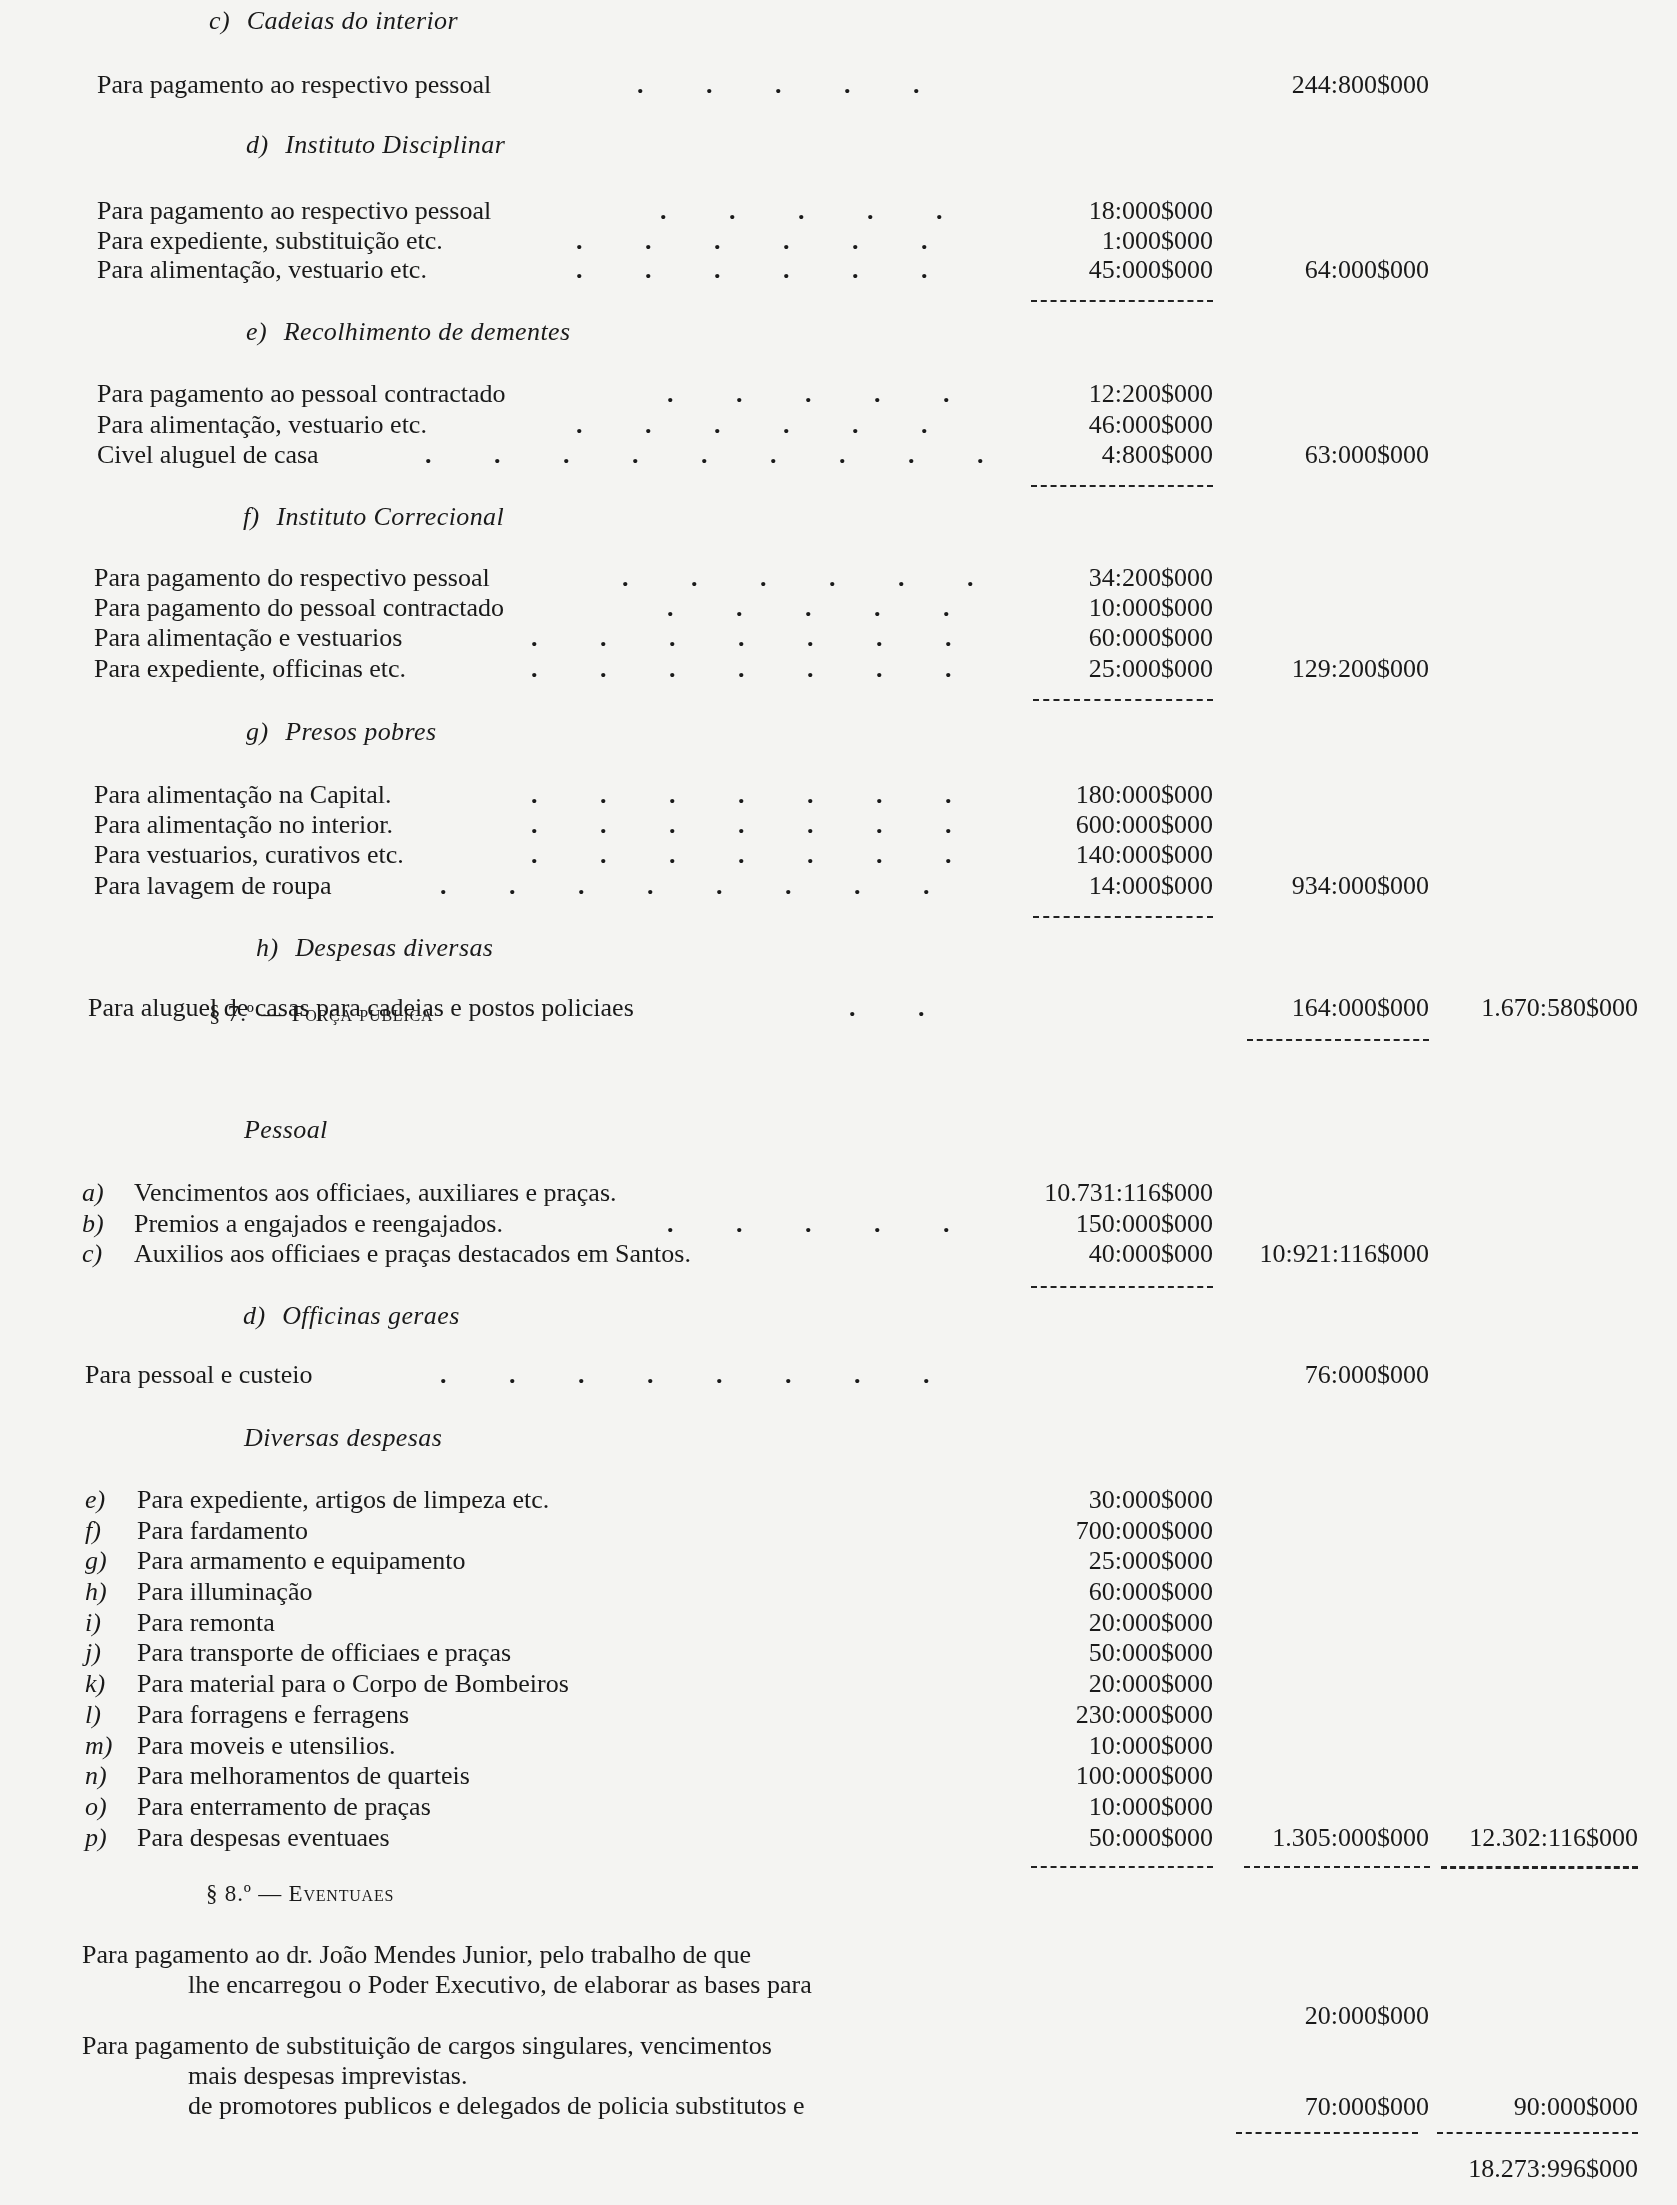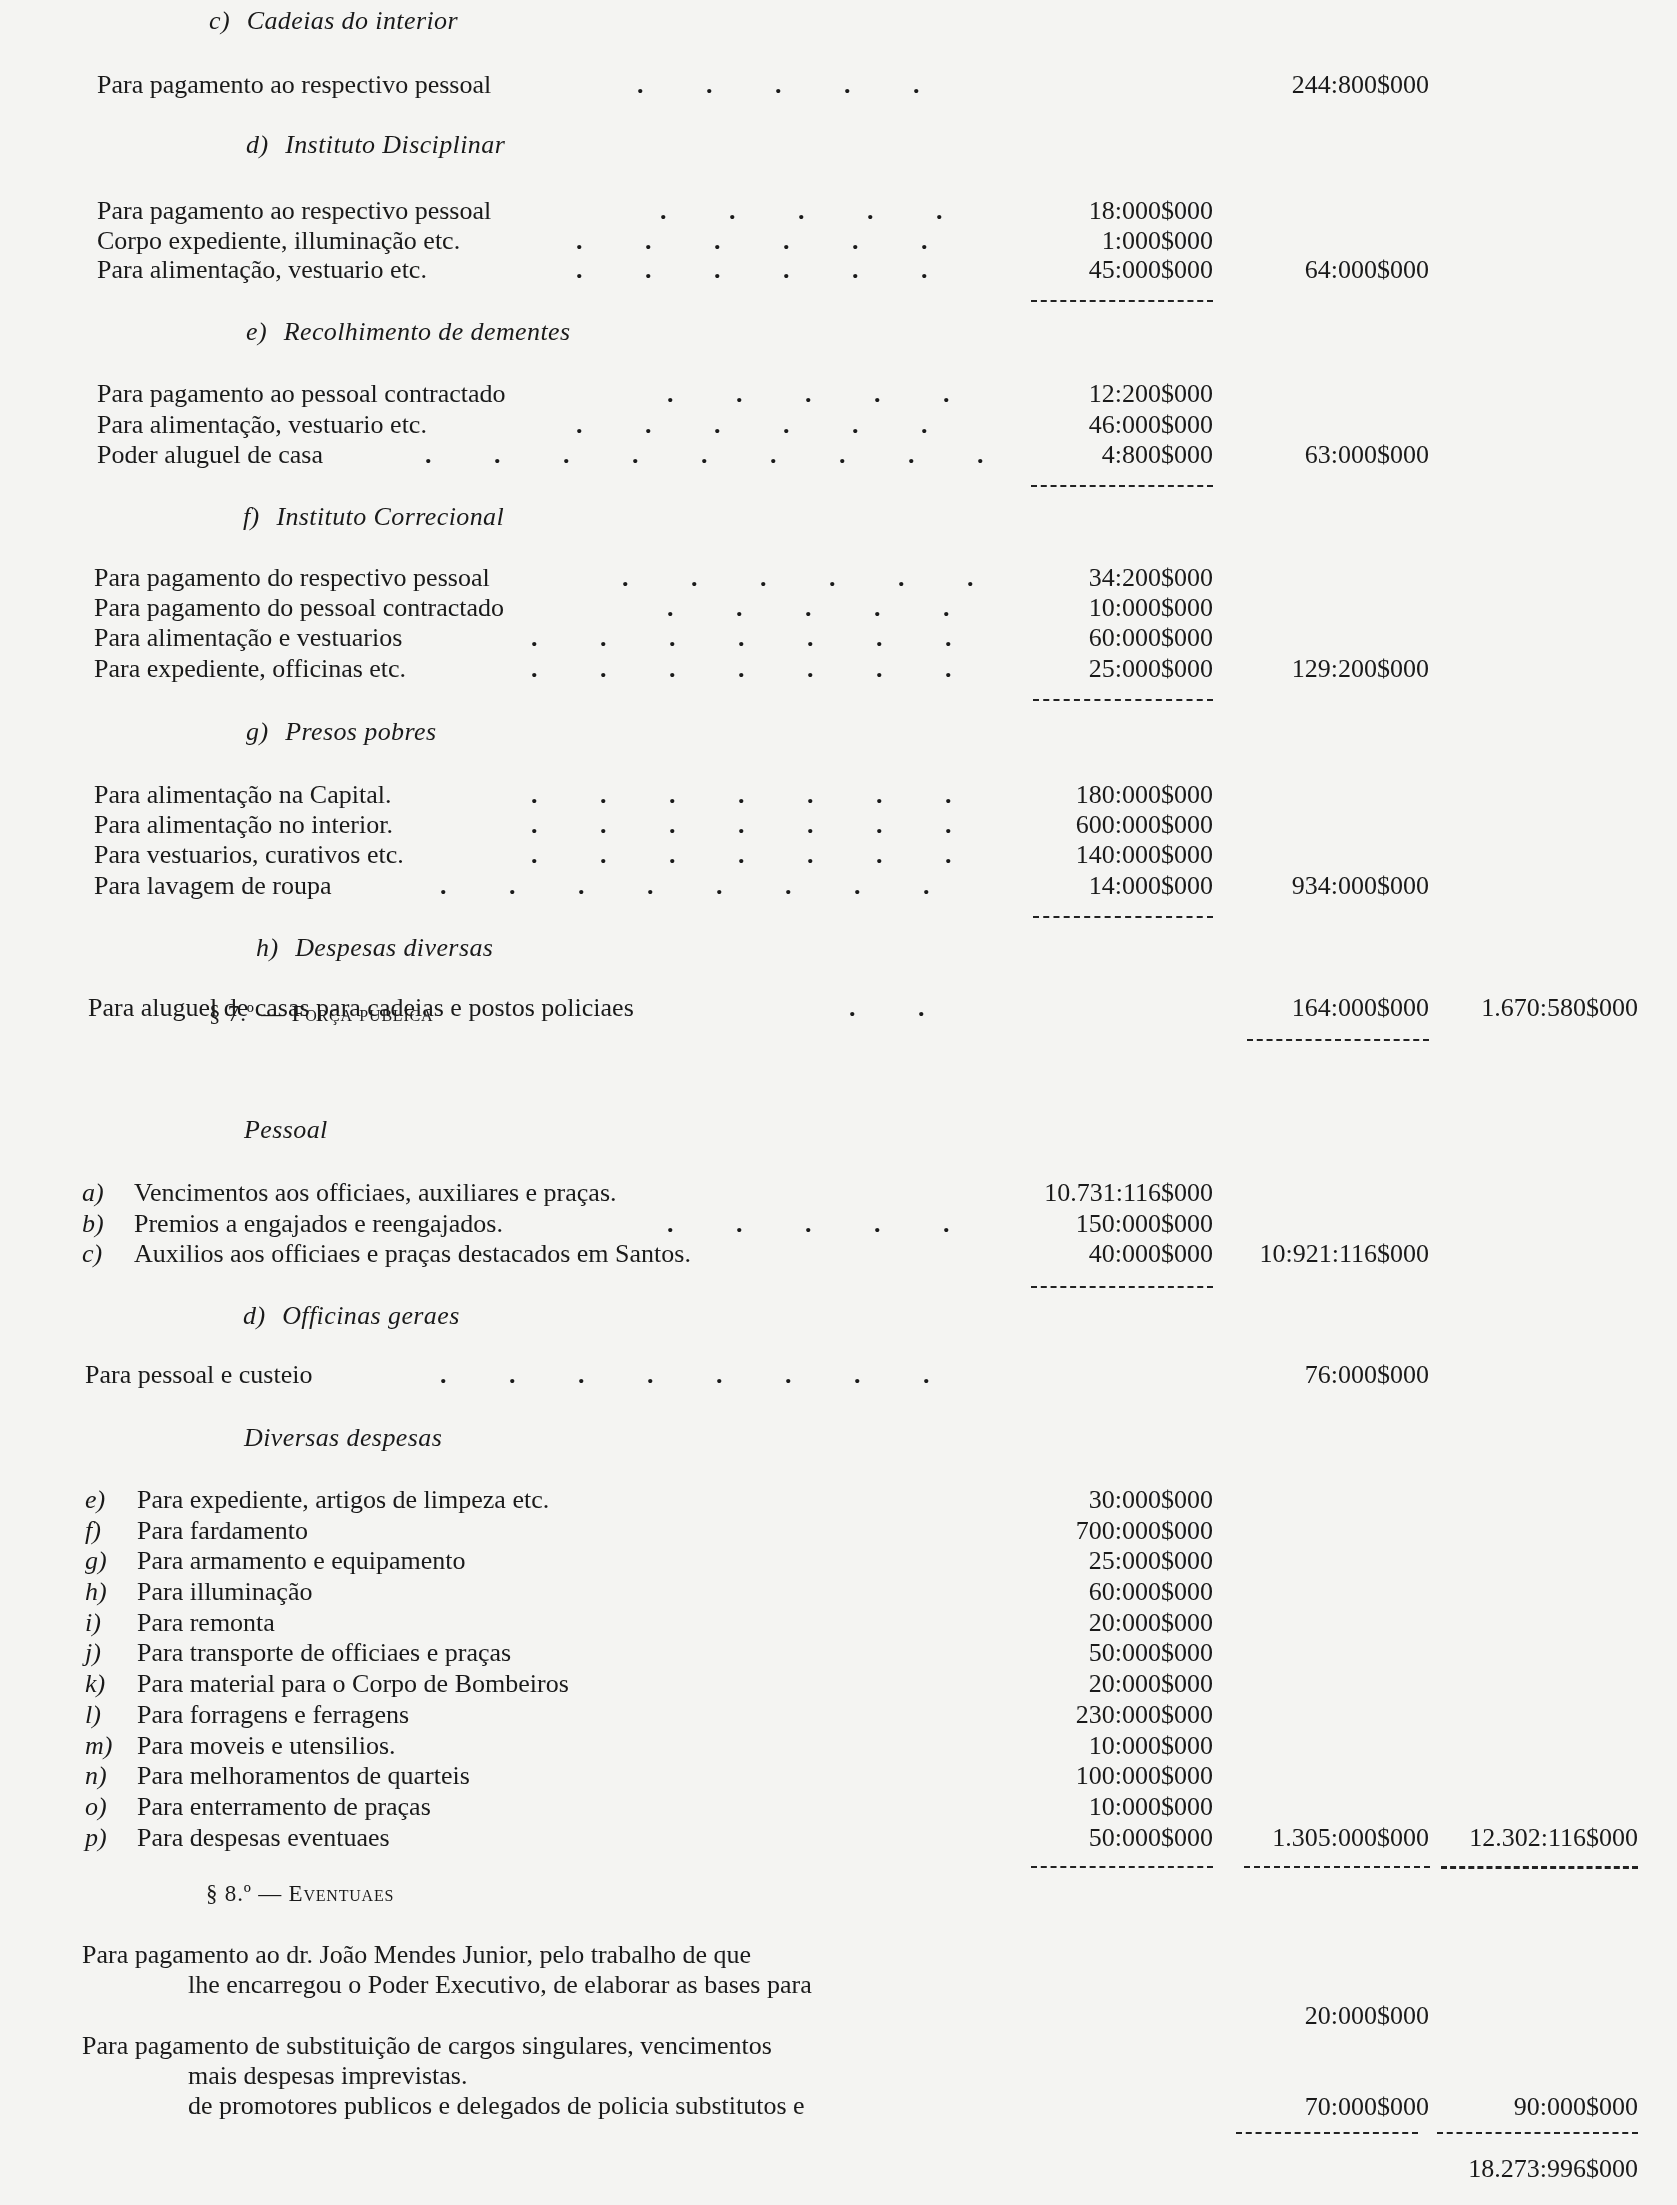--- a/index.html
+++ b/index.html
@@ -47,21 +47,21 @@
 
   <div class="heading" style="left:246px;top:130px;">
     <span class="lt">d)</span><span>Instituto Disciplinar</span>
   </div>
   <div class="row" style="top:196px;">
     <span class="label" style="left:97px;">Para pagamento ao respectivo pessoal</span>
     <span class="dots" style="left:660px;">. . . . .</span>
     <span class="num c1">18:000$000</span>
   </div>
   <div class="row" style="top:226px;">
-    <span class="label" style="left:97px;">Corpo expediente, illuminação etc.</span>
+    <span class="label" style="left:97px;">Para expediente, substituição etc.</span>
     <span class="dots" style="left:576px;">. . . . . .</span>
     <span class="num c1">1:000$000</span>
   </div>
   <div class="row" style="top:255px;">
     <span class="label" style="left:97px;">Para alimentação, vestuario etc.</span>
     <span class="dots" style="left:576px;">. . . . . .</span>
     <span class="num c1">45:000$000</span>
     <span class="num c2">64:000$000</span>
   </div>
   <div class="rule" style="left:1031px;width:182px;top:300px;"></div>
@@ -73,21 +73,21 @@
     <span class="label" style="left:97px;">Para pagamento ao pessoal contractado</span>
     <span class="dots" style="left:667px;">. . . . .</span>
     <span class="num c1">12:200$000</span>
   </div>
   <div class="row" style="top:410px;">
     <span class="label" style="left:97px;">Para alimentação, vestuario etc.</span>
     <span class="dots" style="left:576px;">. . . . . .</span>
     <span class="num c1">46:000$000</span>
   </div>
   <div class="row" style="top:440px;">
-    <span class="label" style="left:97px;">Poder aluguel de casa</span>
+    <span class="label" style="left:97px;">Civel aluguel de casa</span>
     <span class="dots" style="left:425px;">. . . . . . . . .</span>
     <span class="num c1">4:800$000</span>
     <span class="num c2">63:000$000</span>
   </div>
   <div class="rule" style="left:1031px;width:182px;top:485px;"></div>
 
   <div class="heading" style="left:243px;top:502px;">
     <span class="lt">f)</span><span>Instituto Correcional</span>
   </div>
   <div class="row" style="top:563px;">

